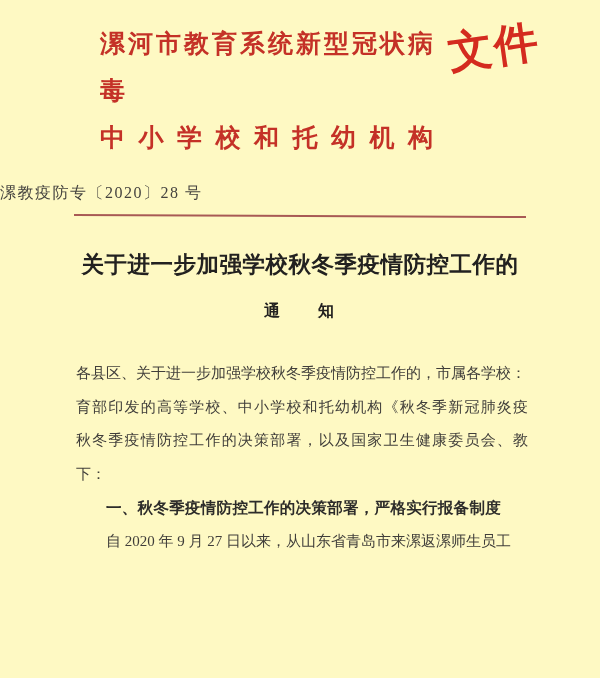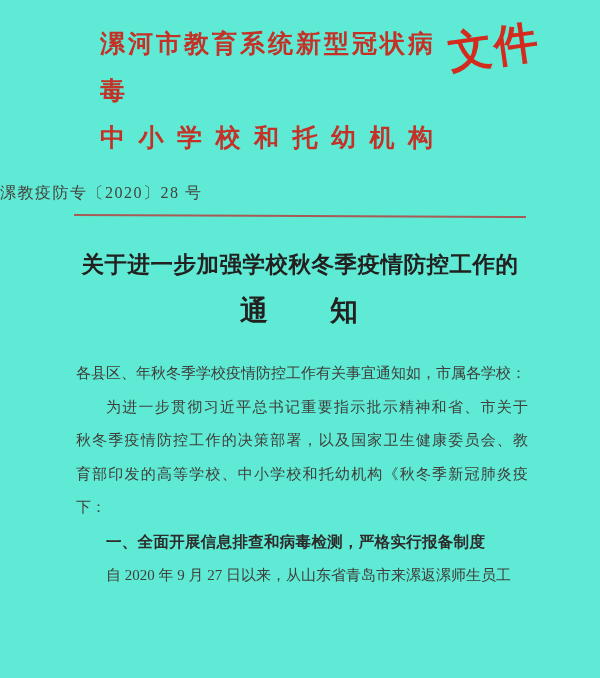--- a/index.html
+++ b/index.html
@@ -7,21 +7,21 @@
     --stamp-red:#d42b1f;
     --divider-red:#a85a55;
   }
   *{margin:0;padding:0;box-sizing:border-box;}
   html,body{background:#ffffff;}
   body{
     font-family:"Liberation Serif","DejaVu Serif",serif;
     width:600px;height:678px;overflow:hidden;
   }
   .page{
-    width:600px;height:678px;background:#5eead4;position:relative;
+    width:600px;height:678px;background:#fef9c3;position:relative;
   }
   
   .letterhead{
     display:flex;align-items:flex-start;
     padding:20px 40px 0 100px;
   }
   .org-name{
     width:334px;flex:none;
     color:var(--header-red);
     font-weight:bold;
@@ -66,21 +66,21 @@
     text-align:center;
     color:#222120;
     font-weight:bold;
   }
   .doc-title .title-line1{
     font-size:22.5px;
     letter-spacing:0.5px;
     line-height:32px;
   }
   .doc-title .title-line2{
-    font-size:28px;
+    font-size:16px;
     letter-spacing:2px;
     line-height:32px;
     margin-top:14px;
   }
   
   .doc-body{
     margin-top:30px;
     padding:0 72px 0 76px;
     color:#403e3a;
     font-size:15px;
@@ -121,22 +121,21 @@
   <div class="doc-number">漯教疫防专〔2020〕28 号</div>
 
   <div class="red-divider"></div>
 
   <div class="doc-title">
     <div class="title-line1">关于进一步加强学校秋冬季疫情防控工作的</div>
     <div class="title-line2">通　　知</div>
   </div>
 
   <div class="doc-body">
-    <div class="body-line end">各县区、年秋冬季学校疫情防控工作有关事宜通知如，市属各学校：</div>
-    <div class="body-line indent">为进一步贯彻习近平总书记重要指示批示精神和省、市关于</div>
+    <div class="body-line end">各县区、关于进一步加强学校秋冬季疫情防控工作的，市属各学校：</div>
+    <div class="body-line">育部印发的高等学校、中小学校和托幼机构《秋冬季新冠肺炎疫</div>
     <div class="body-line">秋冬季疫情防控工作的决策部署，以及国家卫生健康委员会、教</div>
-    <div class="body-line">育部印发的高等学校、中小学校和托幼机构《秋冬季新冠肺炎疫</div>
     <div class="body-line end">下：</div>
-    <div class="body-line indent heading end">一、全面开展信息排查和病毒检测，严格实行报备制度</div>
+    <div class="body-line indent heading end">一、秋冬季疫情防控工作的决策部署，严格实行报备制度</div>
     <div class="body-line indent end">自 2020 年 9 月 27 日以来，从山东省青岛市来漯返漯师生员工</div>
   </div>
 
 </div>
 
 </body></html>

